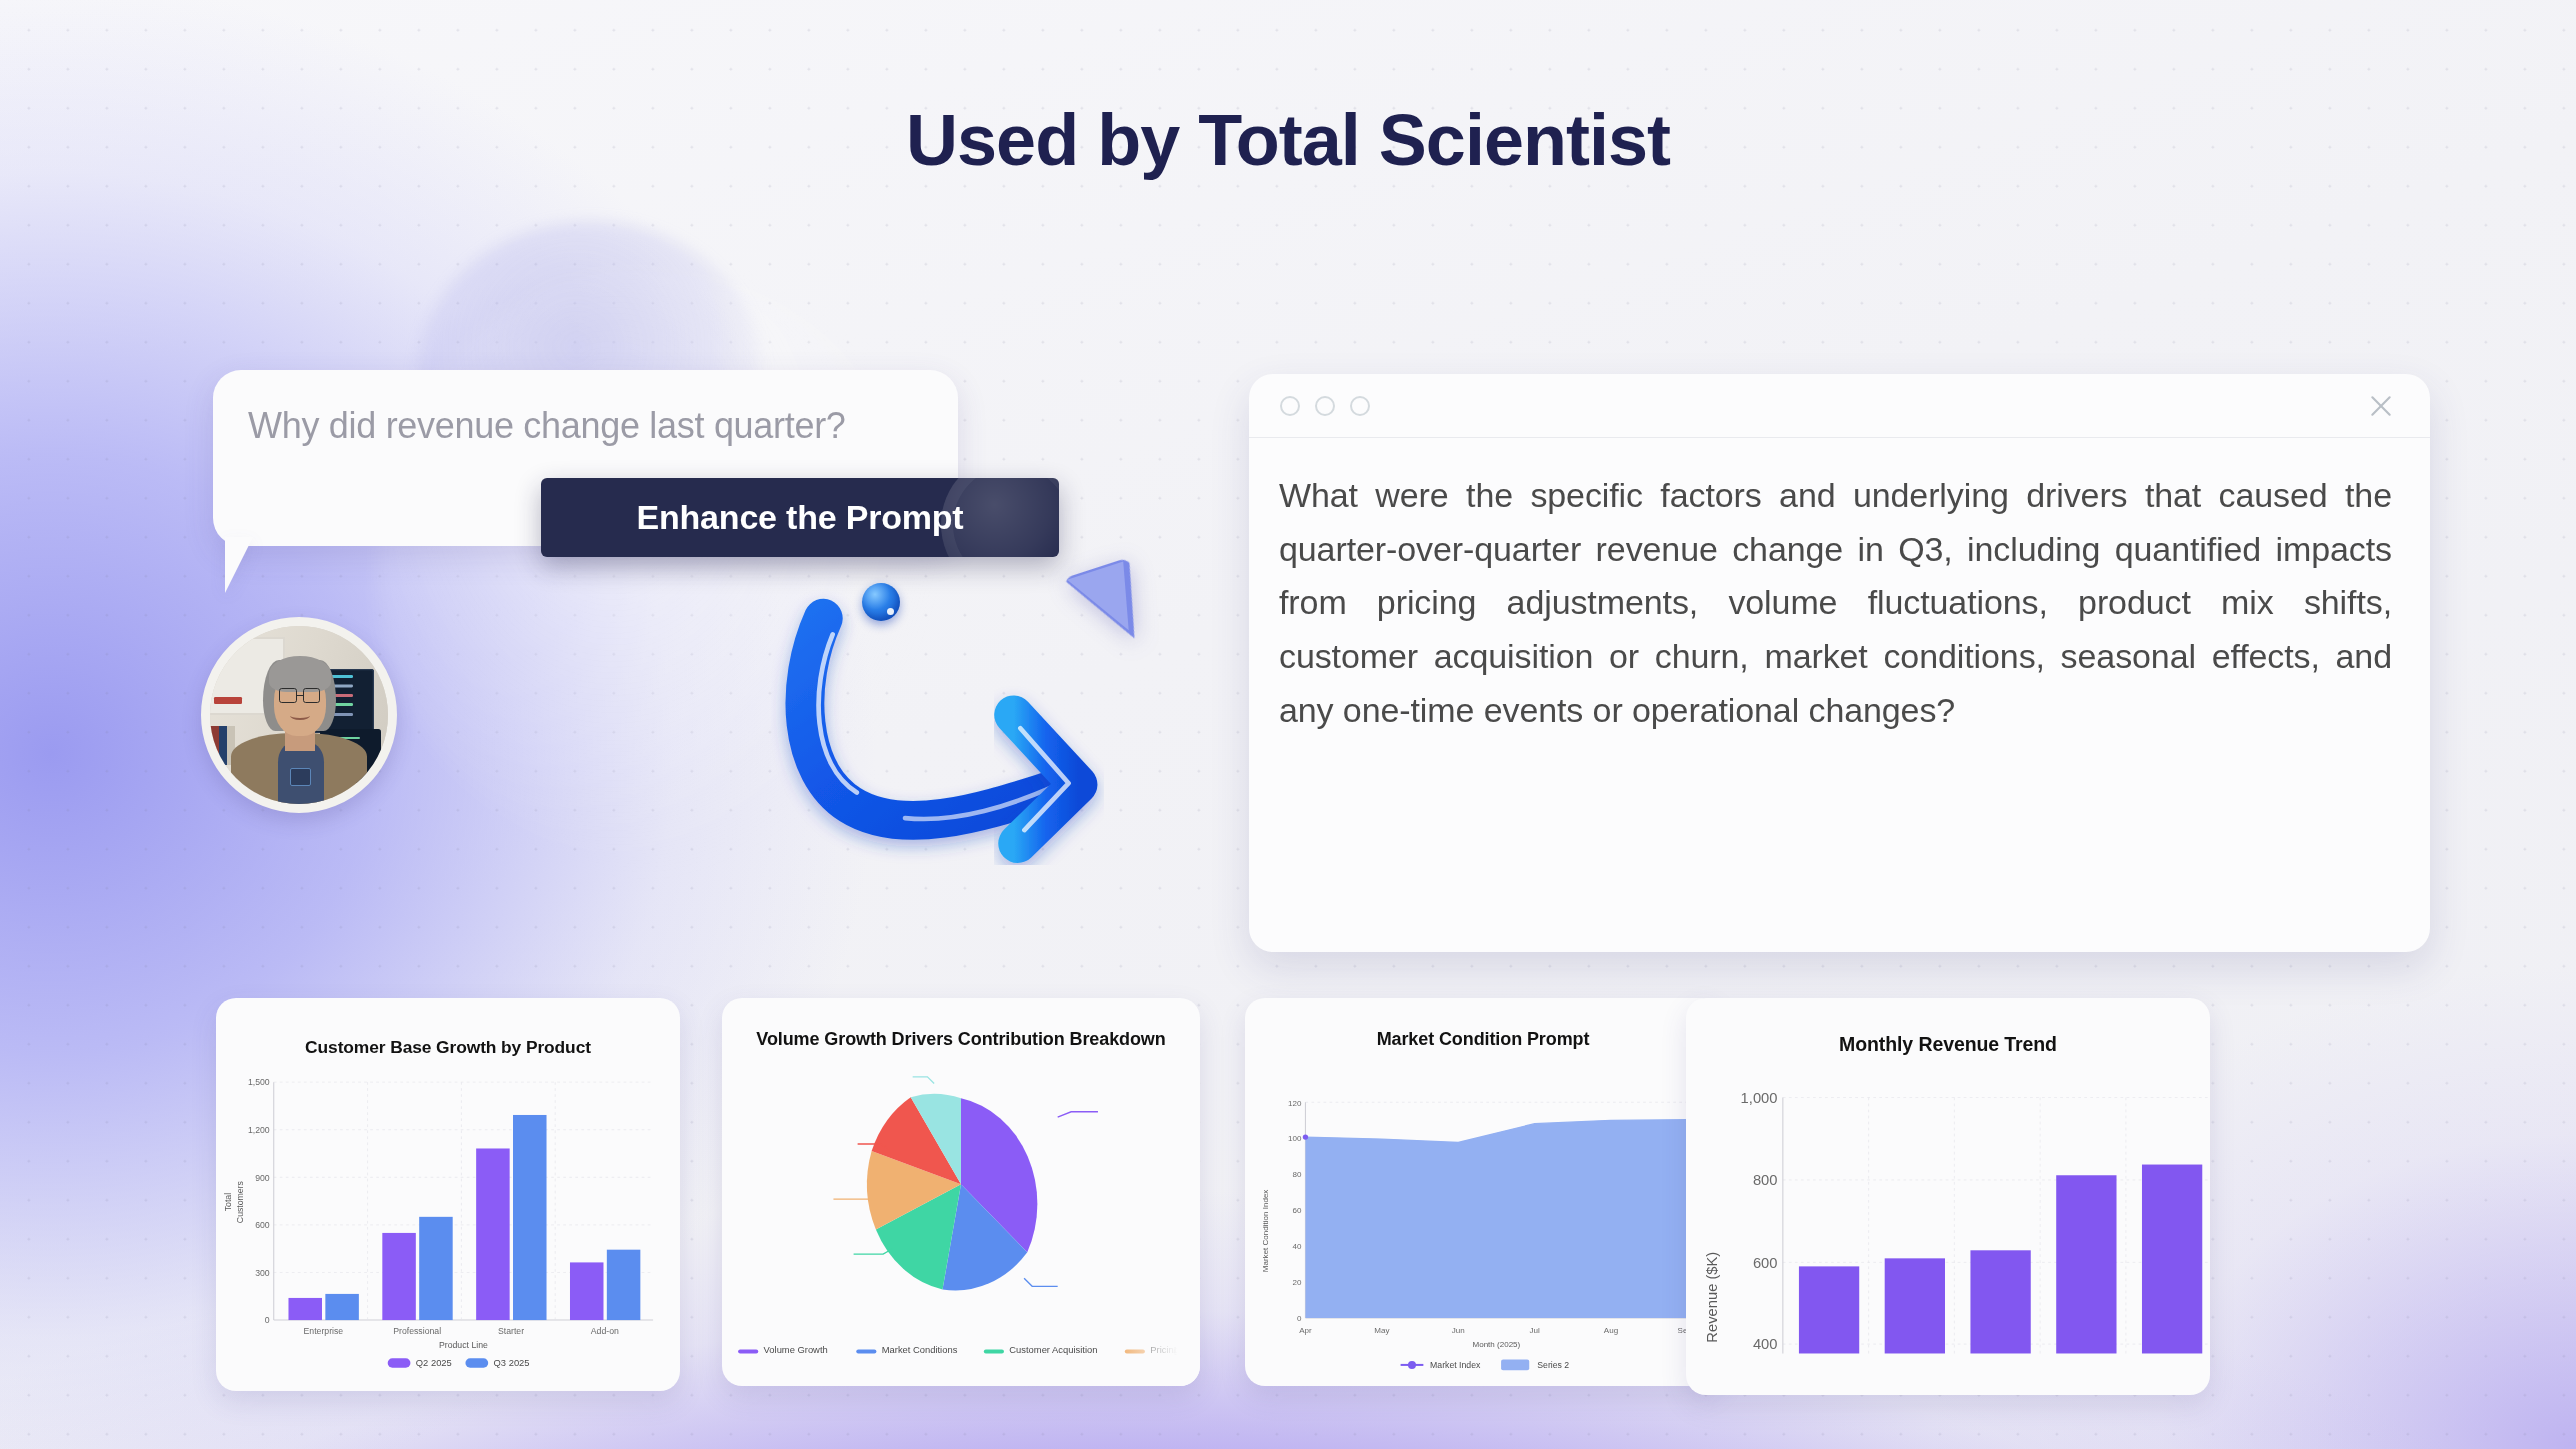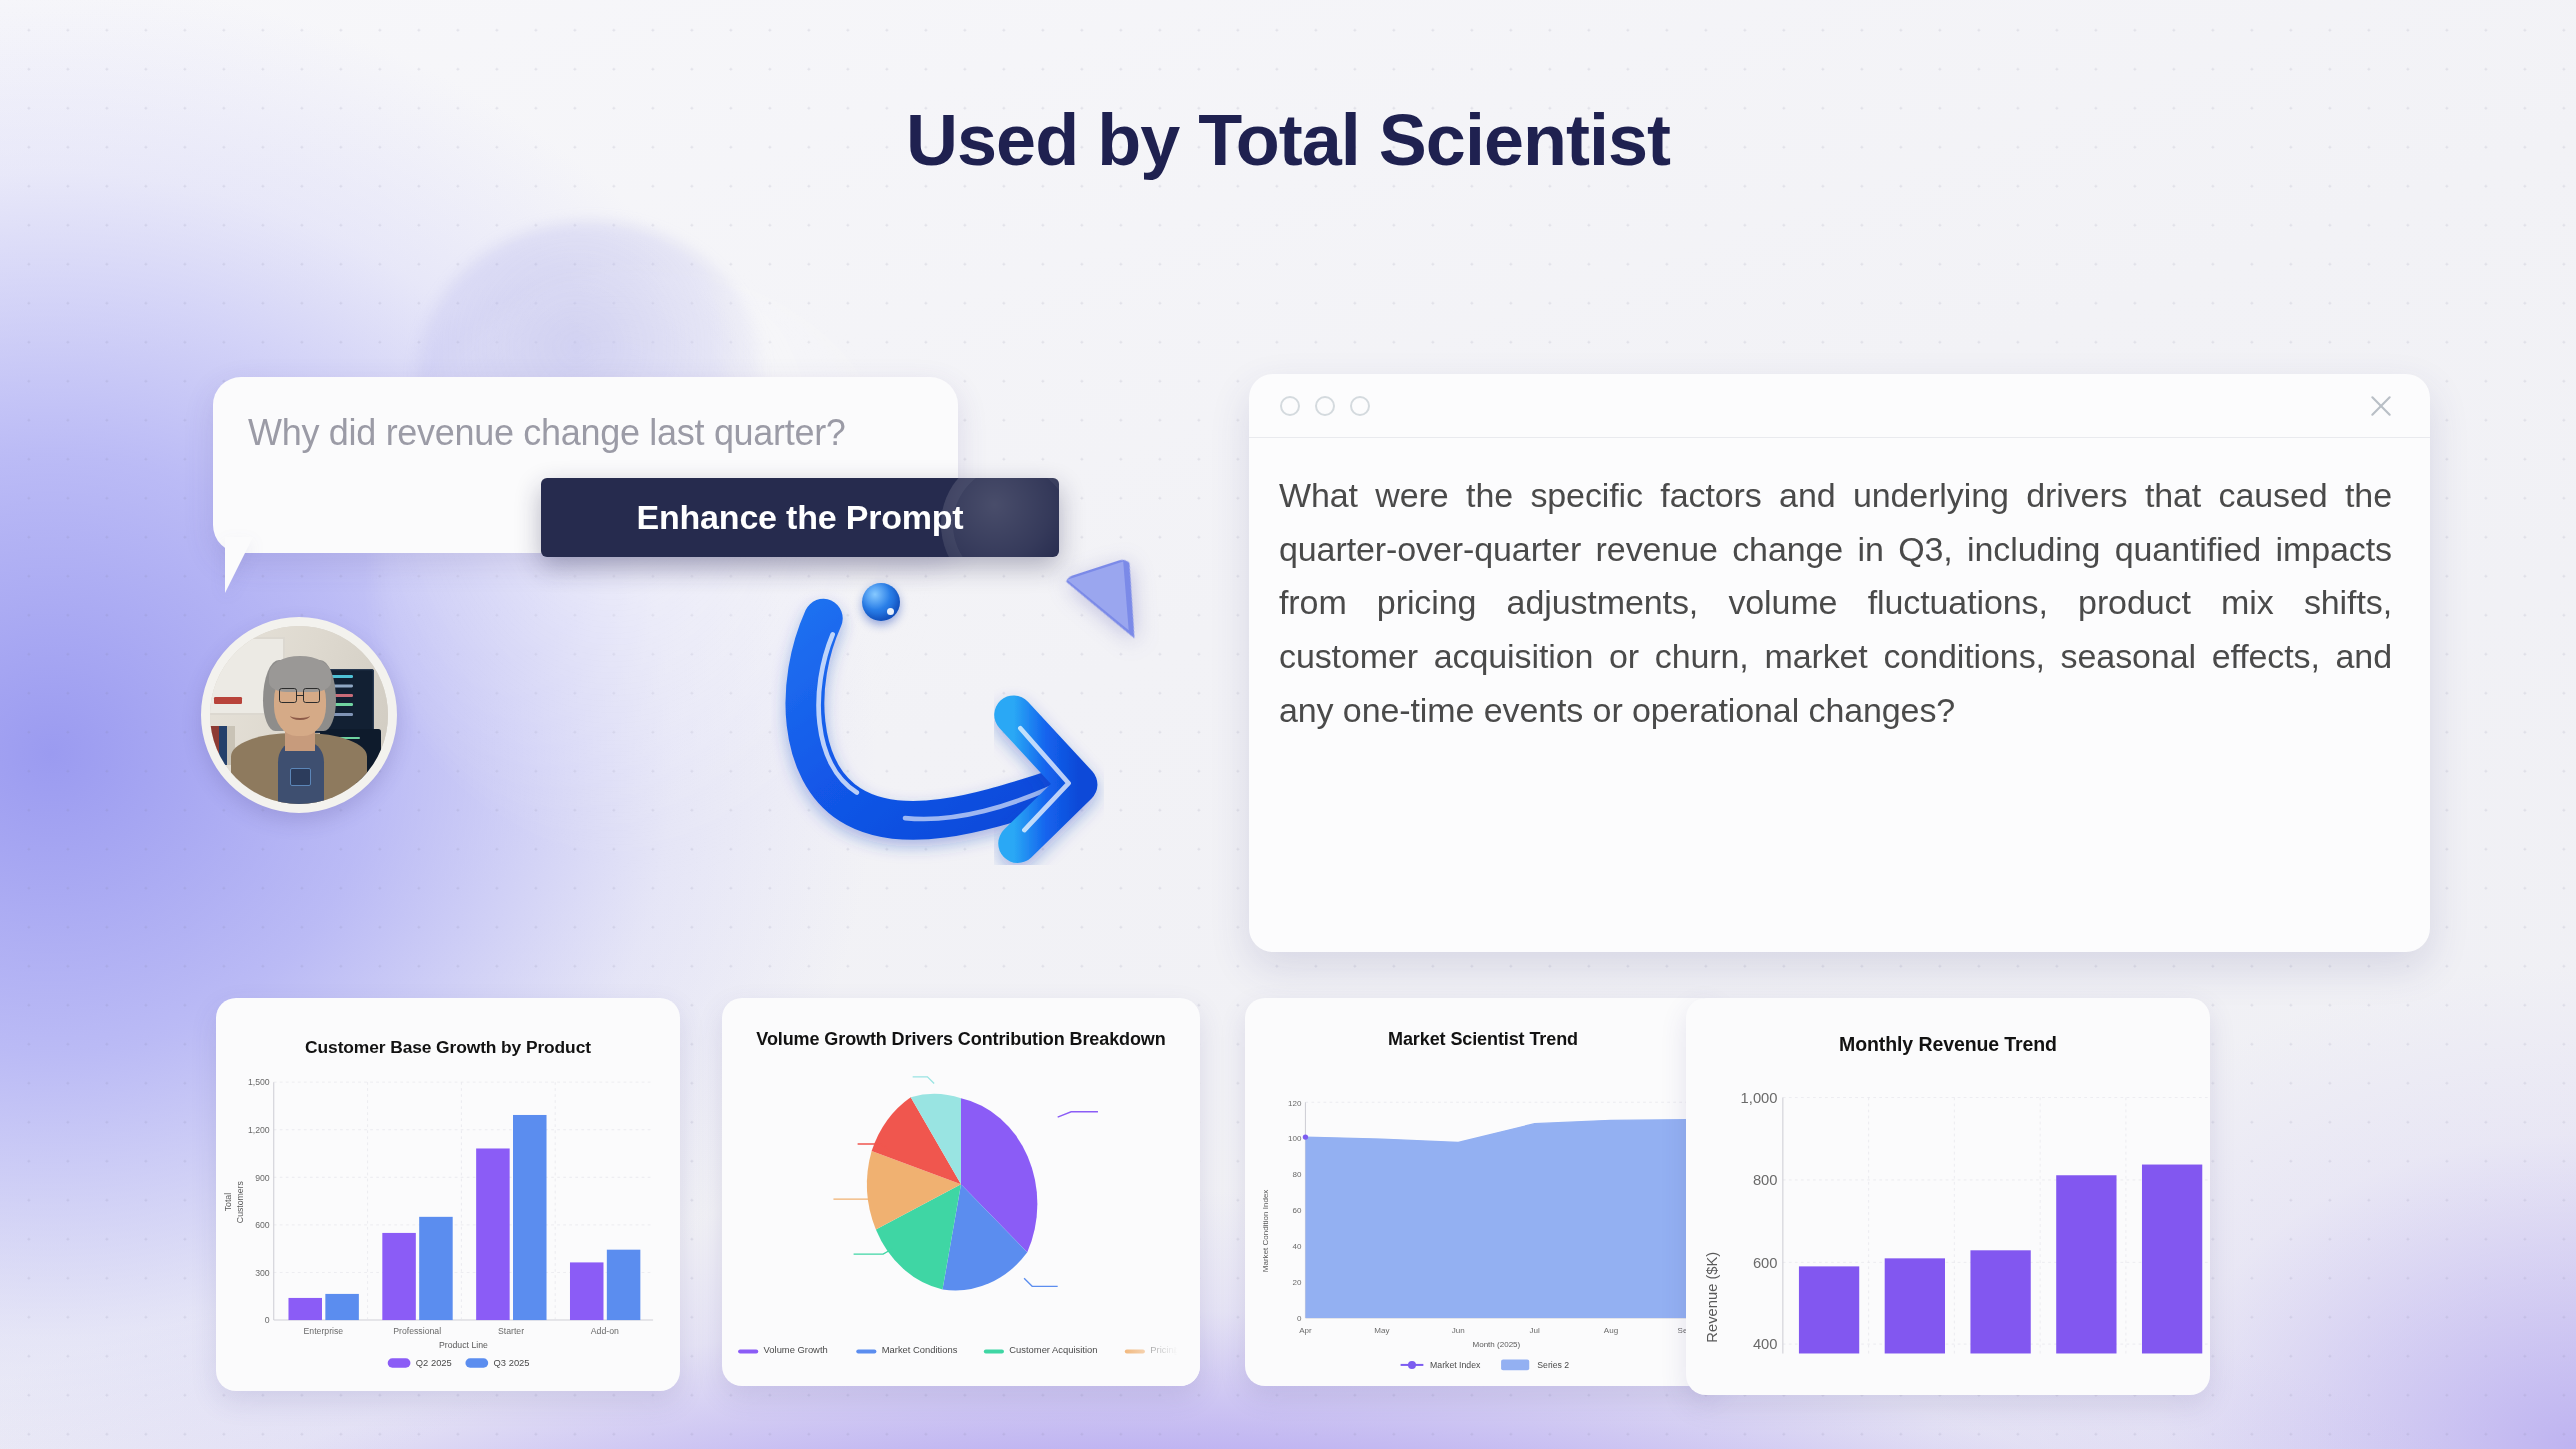--- a/index.html
+++ b/index.html
@@ -54,21 +54,20 @@
   }
 
   
   #speech-bubble {
     position: absolute;
     left: 213px; top: 370px;
     width: 745px; height: 176px;
     background: #fbfbfc;
     border-radius: 28px;
     box-shadow: 0 10.7px 31px rgba(70,60,140,0.14);
-    margin-top: 7px;
   }
   #speech-bubble-tail {
     position: absolute;
     left: 225px; top: 537px;
     width: 0; height: 0;
     border-left: 28px solid #fbfbfc;
     border-bottom: 56px solid transparent;
     filter: drop-shadow(0 6.7px 8px rgba(70,60,140,0.08));
   }
   #bubble-question {
@@ -423,21 +422,21 @@
       <text class="legend-text" font-size="14" x="428" y="452">Customer Acquisition</text>
       <rect x="600" y="446" width="30" height="6" rx="3" fill="#F0B171"></rect>
       <text class="legend-text" font-size="14" x="638" y="452">Pricing</text>
       <text class="legend-text" font-size="13" x="690" y="452" text-anchor="end" fill="#9a9aa2">1/2</text>
     </g>
   </svg>
   <div id="pie-legend-fade"></div>
 </div>
 
 <div class="chart-card" id="card-area">
-  <div class="chart-title">Market Scientist Trend</div>
+  <div class="chart-title">Market Condition Prompt</div>
   <svg width="476" height="331" viewBox="0 0 710 494">
     <text class="axis-label" font-size="12" transform="translate(34,270) rotate(-90)" text-anchor="middle">Market Condition Index</text>
 
     <g>
       <line class="gridline" x1="90" y1="78" x2="660" y2="78"></line>
       <text class="tick-label" font-size="12" x="84" y="83" text-anchor="end">120</text>
       <text class="tick-label" font-size="12" x="84" y="136" text-anchor="end">100</text>
       <text class="tick-label" font-size="12" x="84" y="190" text-anchor="end">80</text>
       <text class="tick-label" font-size="12" x="84" y="243" text-anchor="end">60</text>
       <text class="tick-label" font-size="12" x="84" y="297" text-anchor="end">40</text>

